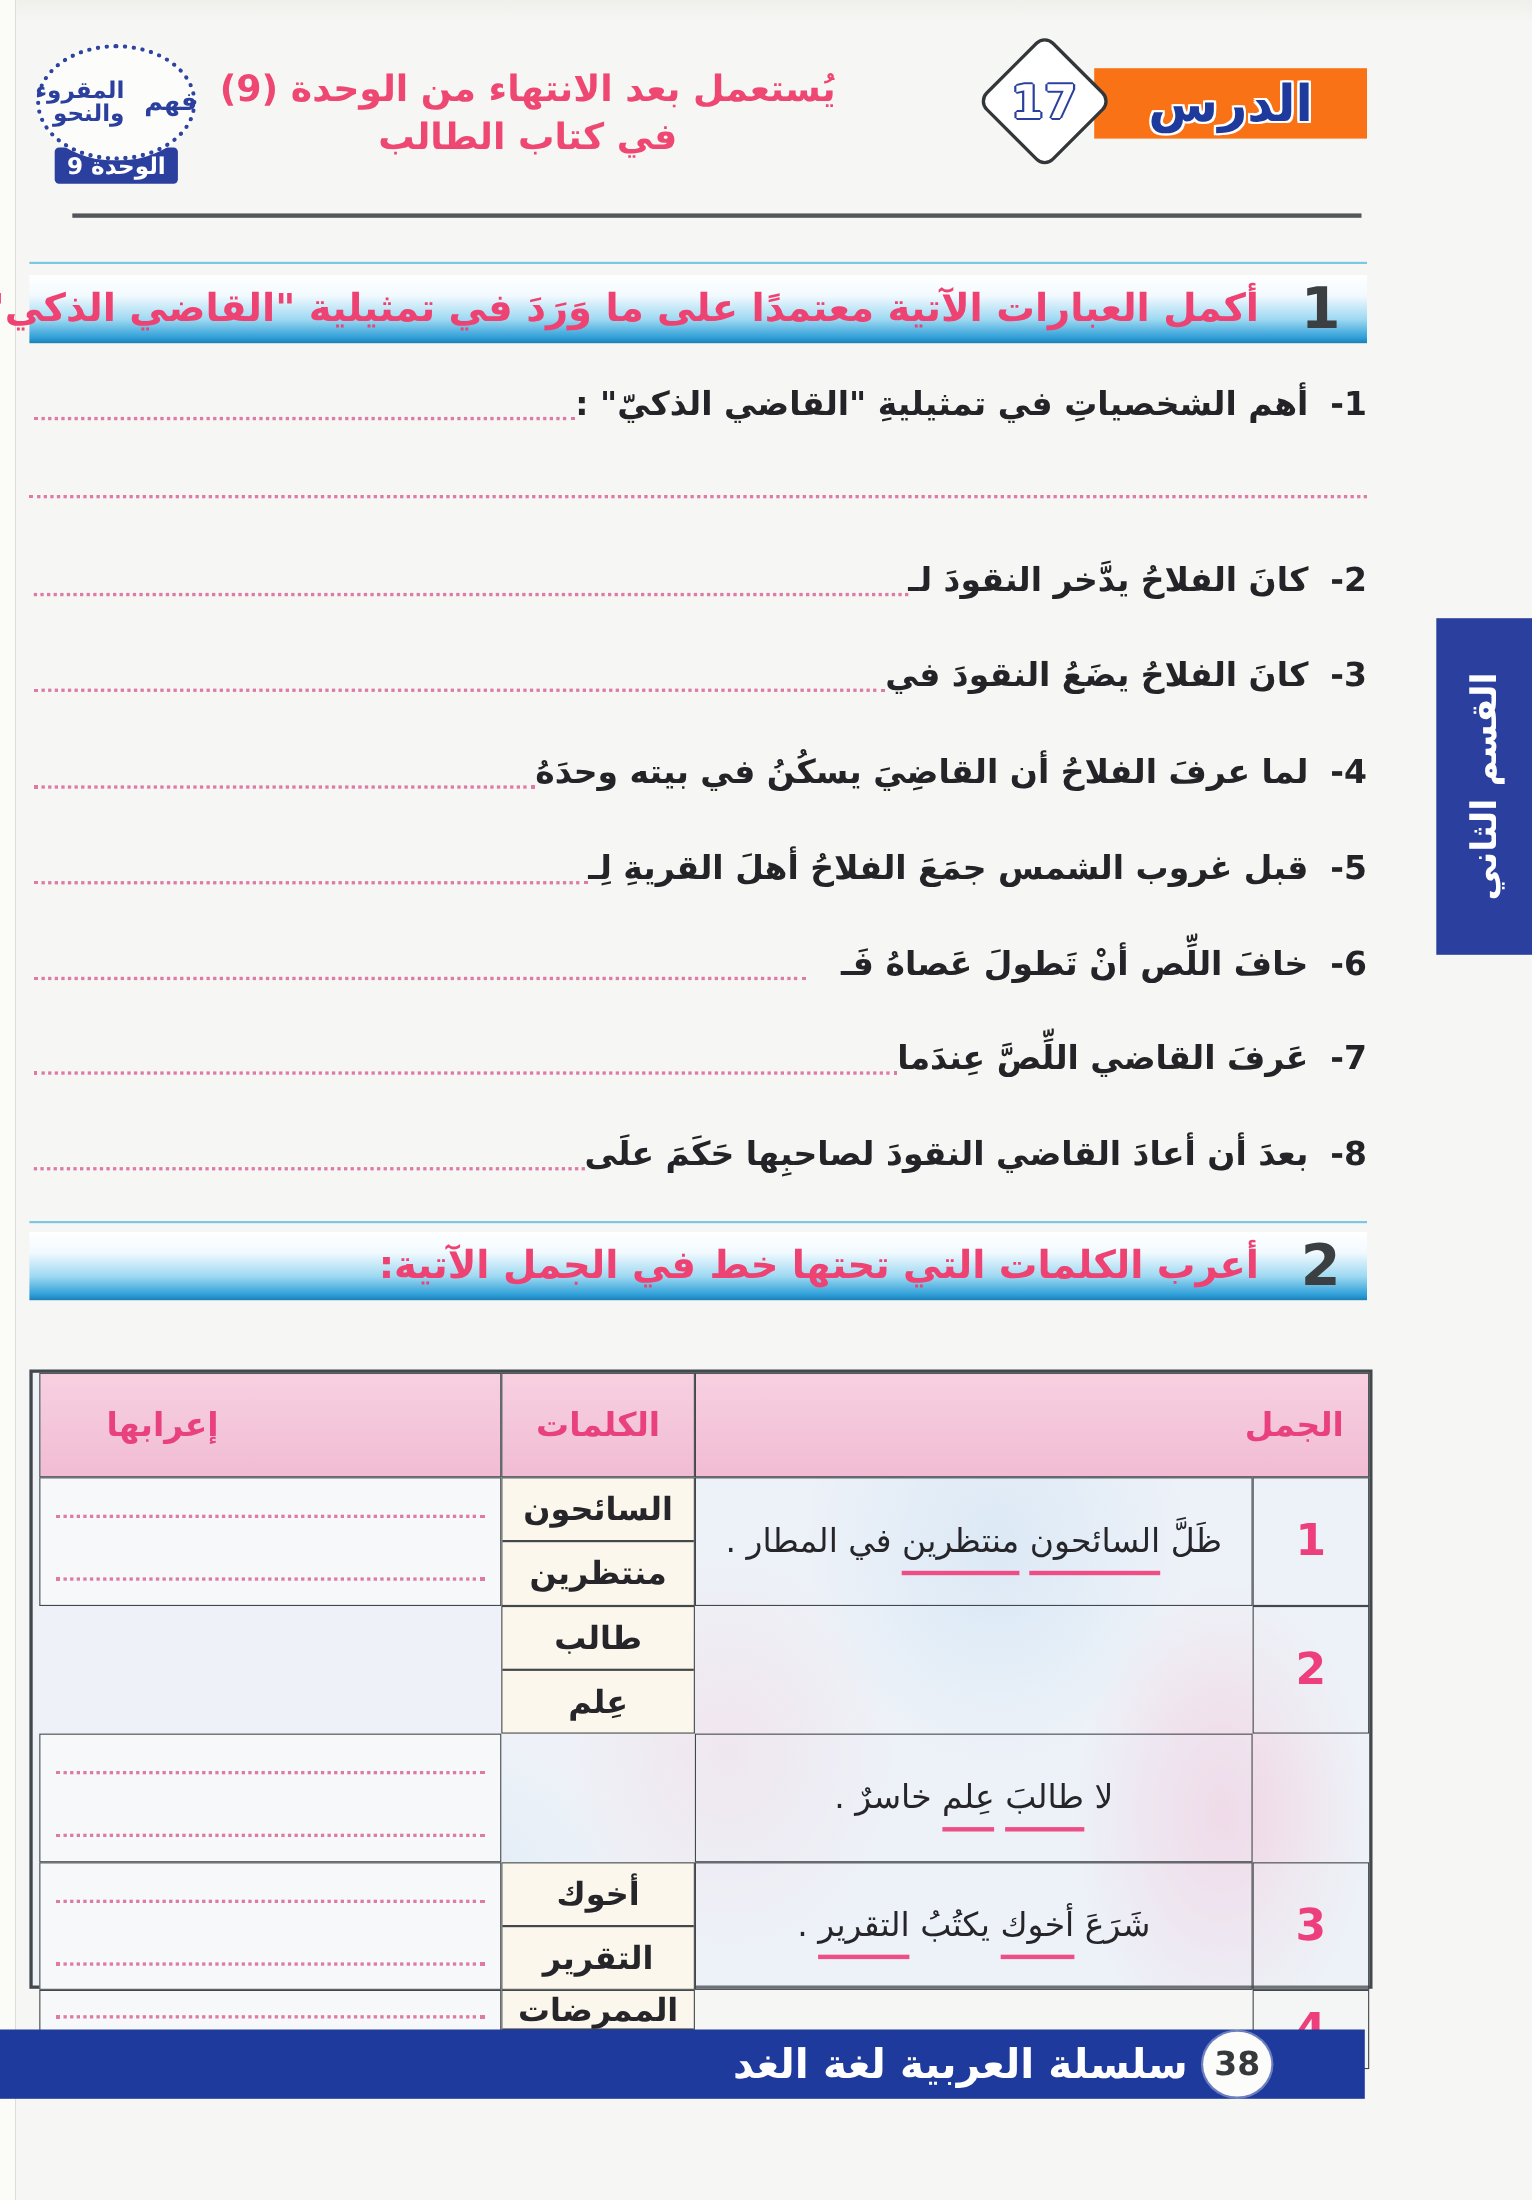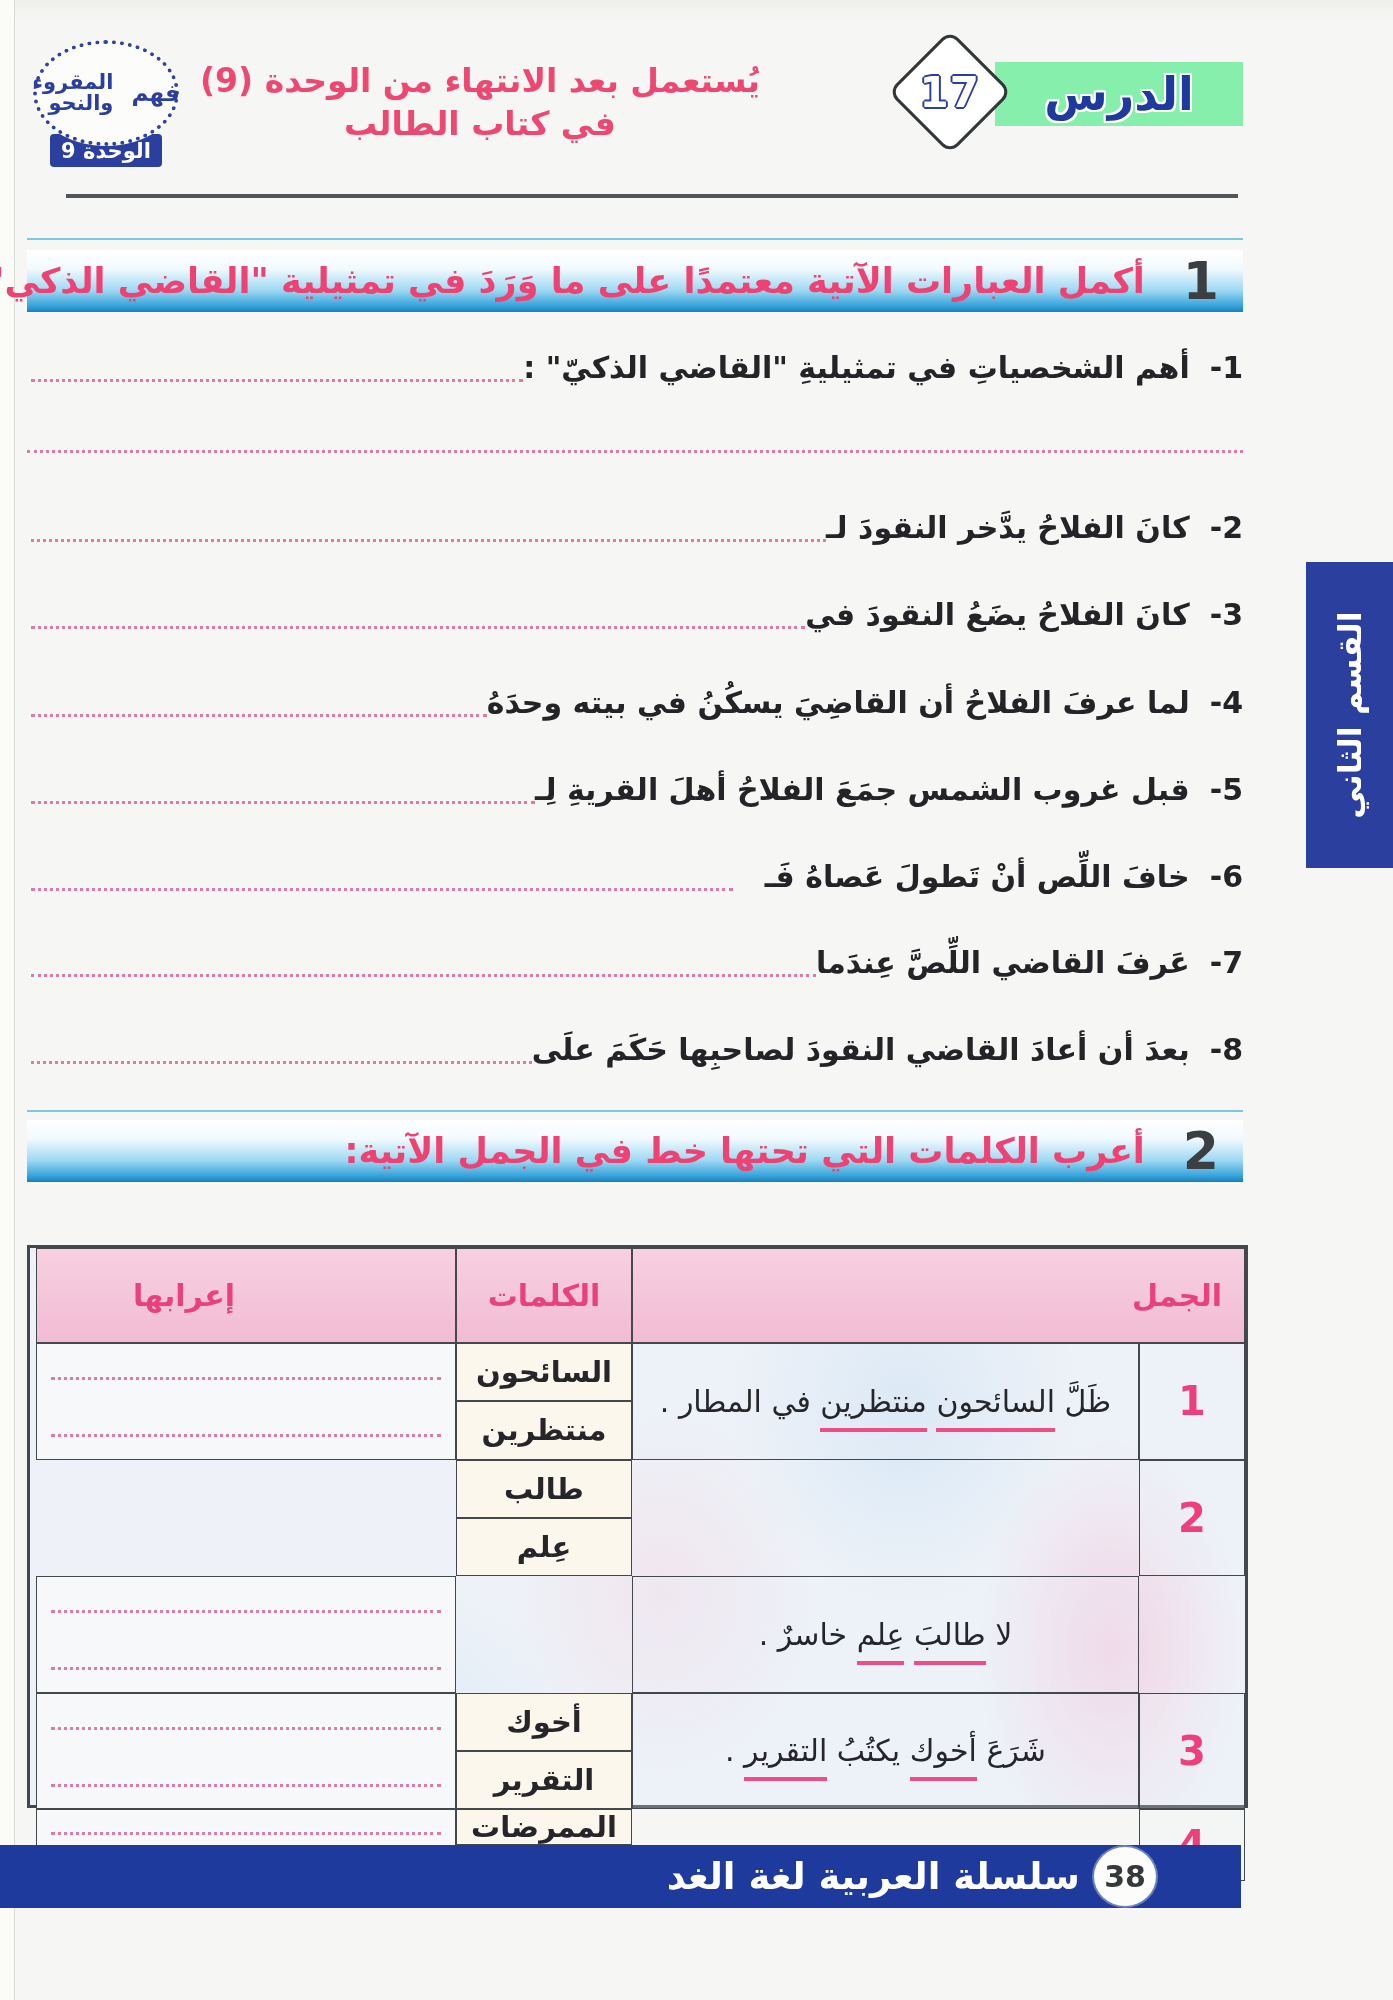--- a/index.html
+++ b/index.html
@@ -27,21 +27,21 @@
     display:flex;align-items:center;justify-content:center;color:#fff;font-size:21px;font-weight:bold;
   }
 
   
   .usage-note{left:165px;top:60px;width:630px;text-align:center;color:#ee4872;font-weight:bold;z-index:1;}
   .usage-note .l1{font-size:33px;line-height:1.3;}
   .usage-note .l2{font-size:33px;line-height:1.3;}
 
   
   .lesson-bar{
-    left:995px;top:62px;width:248px;height:64px;background:#86efac;z-index:1;
+    left:995px;top:62px;width:248px;height:64px;background:#f97316;z-index:1;
     display:flex;align-items:center;justify-content:center;
   }
   .outline-white{
     color:#1d3a9c;font-size:46px;font-weight:bold;letter-spacing:2px;
     text-shadow:-2px 0 #fff,2px 0 #fff,0 -2px #fff,0 2px #fff,-2px -2px #fff,2px 2px #fff,-2px 2px #fff,2px -2px #fff;
   }
   .diamond{
     left:906px;top:48px;width:82px;height:82px;transform:rotate(45deg);
     background:#ffffff;border:3px solid #33373a;border-radius:12px;z-index:2;
     display:flex;align-items:center;justify-content:center;
@@ -87,21 +87,21 @@
       #eef2f8;
   }
   .gcell{border:1px solid #43484c;box-sizing:border-box;}
   .hdr{
     background:linear-gradient(180deg,#f7d0e0,#f1bcd4);
     color:#e8417e;font-size:30px;font-weight:bold;
     display:flex;align-items:center;
   }
   .hdr-sent{grid-column:1 / 3;justify-content:flex-start;padding-right:22px;}
   .hdr-words{grid-column:3;justify-content:center;}
-  .hdr-parse{grid-column:4;justify-content:flex-end;padding-left:96px;}
+  .hdr-parse{grid-column:4;justify-content:flex-end;padding-left:60px;}
   .cell-num{
     grid-column:1;display:flex;align-items:center;justify-content:center;
     font-size:40px;font-weight:bold;color:#ee3f7d;background:rgba(236,242,249,0.25);
   }
   .cell-sent{
     grid-column:2;display:flex;align-items:center;justify-content:center;
     font-size:30px;font-weight:normal;color:#26262a;background:rgba(234,240,248,0.25);
     line-height:2.1;text-align:center;padding:0 12px;
   }
   .ul-word{border-bottom:4px solid #ee4d86;padding-bottom:9px;}

